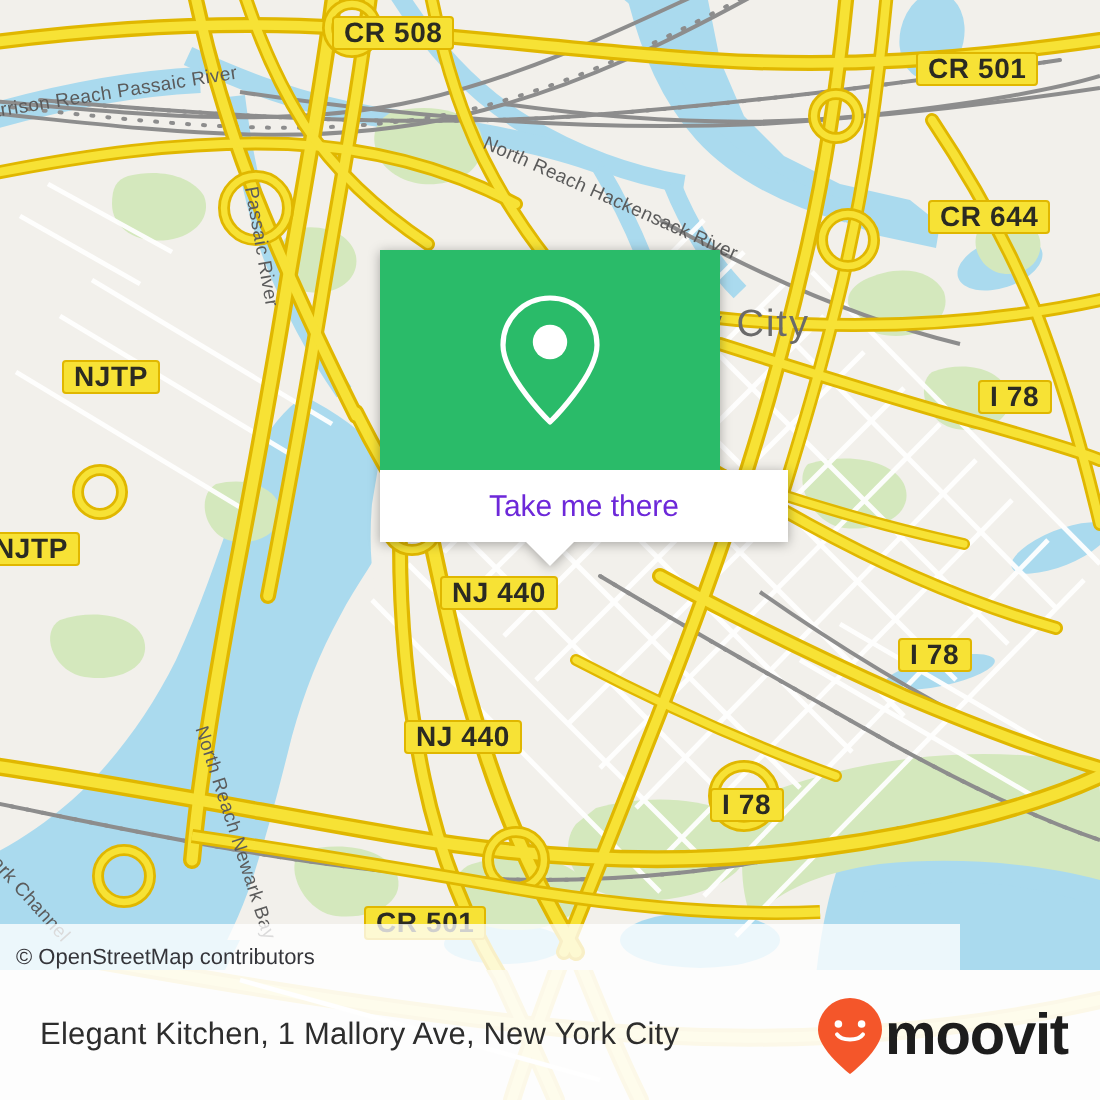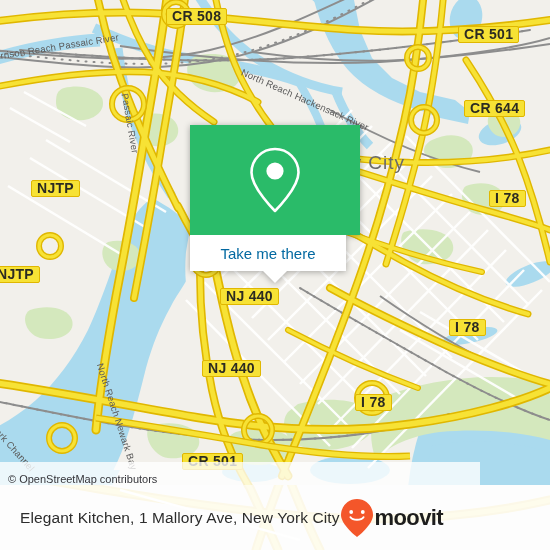--- a/index.html
+++ b/index.html
@@ -94,27 +94,27 @@
   }
   #popup-body {
     width: 170px;
     height: 110px;
     background: #2abb69;
     display: flex;
     align-items: center;
     justify-content: center;
   }
   #popup-action {
-    width: 156px;
+    width: 204px;
     height: 36px;
     background: #ffffff;
     display: flex;
     align-items: center;
     justify-content: center;
-    color: #0369a1;
+    color: #6d28d9;
     font-size: 15px;
   }
   #popup-pointer {
     position: absolute;
     left: 73px;
     top: 146px;
     width: 0; height: 0;
     border-left: 12px solid transparent;
     border-right: 12px solid transparent;
     border-top: 12px solid #ffffff;
@@ -136,37 +136,38 @@
     box-sizing: border-box;
   }
 
   
   #footer {
     position: absolute;
     left: 0; top: 485px;
     width: 550px; height: 65px;
     display: flex;
     align-items: center;
+    justify-content: space-between;
     padding: 0 16px 0 20px;
     box-sizing: border-box;
   }
   #footer-title {
     color: #2d2d2d;
     font-size: 15.5px;
     letter-spacing: .1px;
     white-space: nowrap;
   }
   #brand {
     display: flex;
     align-items: center;
     gap: 1px;
   }
   #brand-word {
     color: #1d1d1d;
-    font-size: 22px;
+    font-size: 29px;
     font-weight: bold;
     letter-spacing: -0.6px;
     line-height: 30px;
   }
 </style>
 </head>
 <body>
 
 <div id="page">
 

